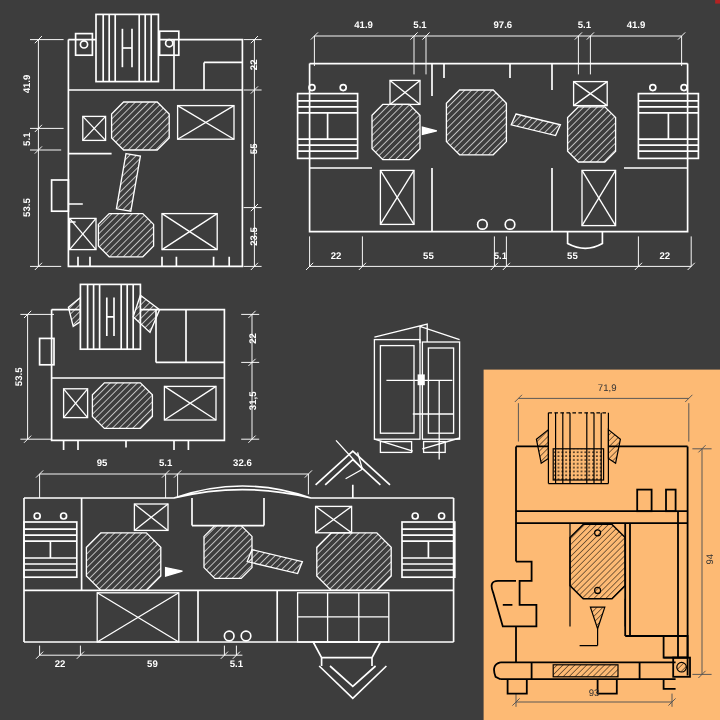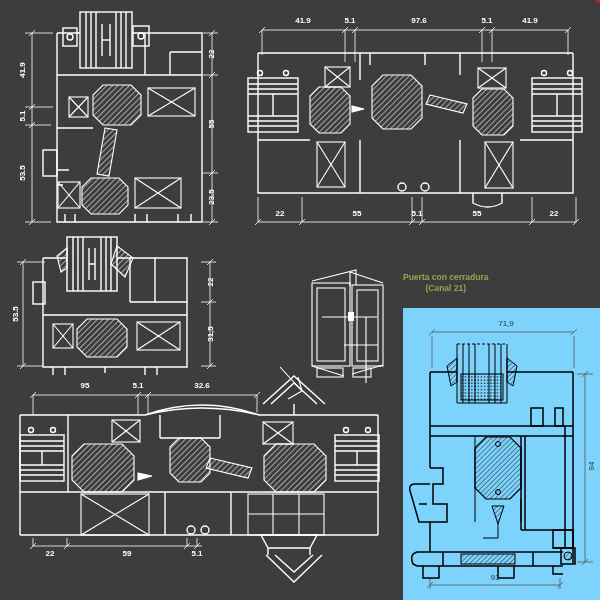--- a/index.html
+++ b/index.html
@@ -1,25 +1,25 @@
 <!DOCTYPE html>
 <html><head>
 <meta charset="utf-8">
 <style>
   html,body{margin:0;padding:0;background:#222;}
   #canvas{position:relative;width:600px;height:600px;background:#3d3d3d;overflow:hidden;
-          font-family:"Liberation Sans",sans-serif;text-align:center;}
+          font-family:"Liberation Sans",sans-serif;}
   .draw{position:absolute;}
   .dim{position:absolute;font-size:8px;font-weight:bold;color:#ffffff;white-space:nowrap;
        transform:translate(-50%,-50%);line-height:1;}
   .dim.rot{transform:translate(-50%,-50%) rotate(-90deg);}
   .pdim{color:#333333;font-weight:normal;}
   #note{position:absolute;left:403px;top:272px;font-size:8.5px;line-height:11px;font-weight:bold;
         color:#9aa04f;}
-  #panel{position:absolute;left:403px;top:308px;width:197px;height:292px;background:#7dd3fc;}
+  #panel{position:absolute;left:403px;top:308px;width:197px;height:292px;background:#fdba74;}
   #corner-mark{position:absolute;left:596px;top:0;width:4px;height:3px;background:#b22222;}
   svg{display:block;}
 </style>
 </head>
 <body>
 
 <div id="canvas">
 
   <div class="draw" style="left:5px;top:0;width:215px;height:235px">
     <svg width="215" height="235" viewBox="0 0 215 235">
@@ -216,24 +216,20 @@
         <rect x="75" y="113" width="18" height="9"></rect>
         <line x1="44" y1="62" x2="99" y2="62"></line>
         <line x1="88" y1="62" x2="88" y2="128"></line>
         <line x1="66" y1="90" x2="100" y2="90"></line>
         <path d="M2 112 L24 136 M24 136 L10 144 M24 136 L20 122"></path>
       </g>
       <rect x="70" y="57" width="6" height="9" fill="#ffffff"></rect>
     </svg>
   </div>
 
-  <div id="note">
-    <div>Puerta con cerradura</div>
-    <div>(Canal 21)</div>
-  </div>
 
   <div class="draw" style="left:5px;top:370px;width:395px;height:230px">
     <svg width="395" height="230" viewBox="0 0 395 230">
       <defs>
         <pattern id="hD" patternUnits="userSpaceOnUse" width="4" height="4" patternTransform="rotate(45)">
           <line x1="0" y1="0" x2="0" y2="4" stroke="#ffffff" stroke-width="1.1"></line>
         </pattern>
       </defs>
       <g stroke="#ffffff" fill="none" stroke-width="0.8">
         <line x1="28" y1="25" x2="252" y2="25"></line>

